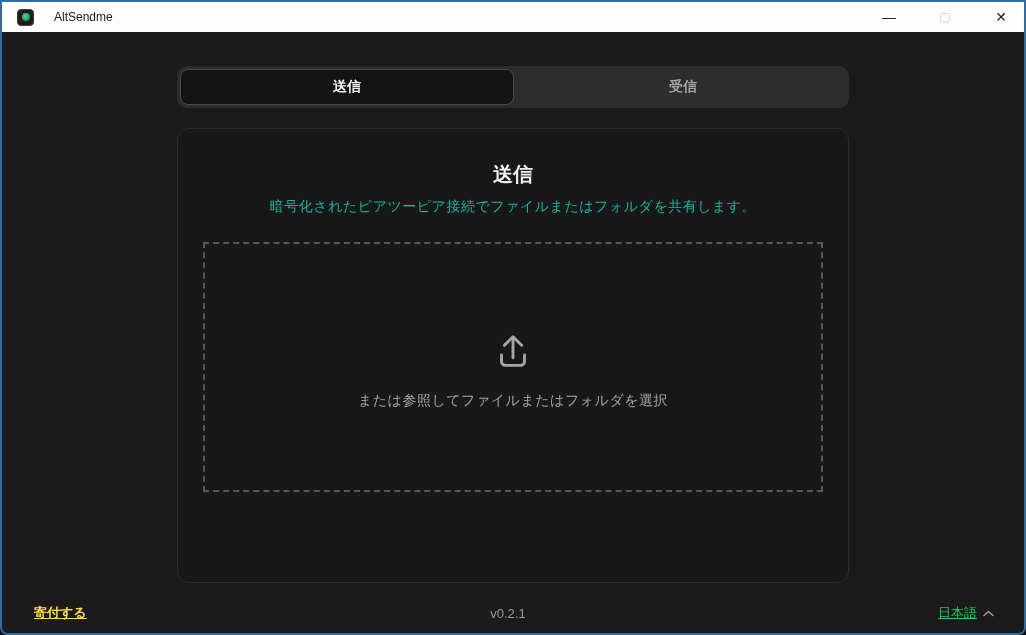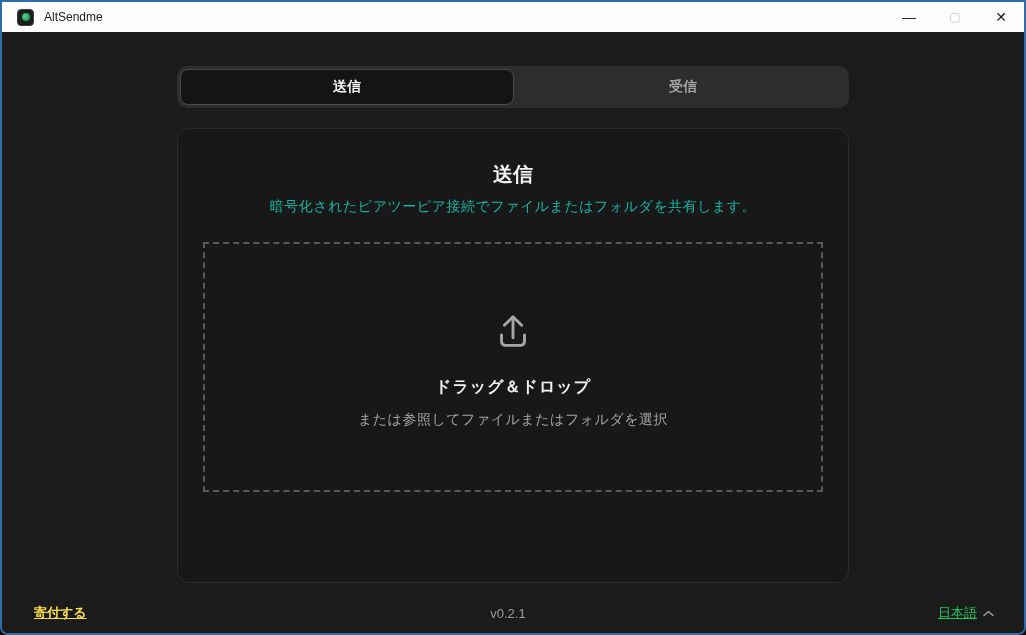--- a/index.html
+++ b/index.html
@@ -14,21 +14,21 @@
     border: 2px solid #2f6da8;
     border-radius: 0 0 8px 8px;
     display: flex; flex-direction: column;
     overflow: hidden;
     background: #1b1b1b;
   }
   
   .titlebar {
     height: 30px; flex: 0 0 30px;
     background: #fdfdfd;
-    display: flex; align-items: center;
+    display: flex; align-items: center; gap: 10px;
   }
   .app-icon {
     width: 17px; height: 17px;
     margin-left: 15px;
     border-radius: 4px;
     background: #1d1f1e;
     border: 1px solid #3a3d3b;
     display: flex; align-items: center; justify-content: center;
   }
   .app-icon-dot {
@@ -194,21 +194,20 @@
       <div class="card-subtitle">暗号化されたピアツーピア接続でファイルまたはフォルダを共有します。</div>
 
       <div class="dropzone">
         <span class="upload-icon">
           <svg width="46" height="46" viewBox="0 0 48 48" fill="none" stroke="currentColor" stroke-width="3" stroke-linecap="round" stroke-linejoin="round">
             <polyline points="15 17 24 8 33 17"></polyline>
             <line x1="24" y1="9" x2="24" y2="30"></line>
             <path d="M12 27 v7 a4 4 0 0 0 4 4 h16 a4 4 0 0 0 4 -4 v-7"></path>
           </svg>
         </span>
-        <div class="dropzone-title">ドラッグ＆ドロップ</div>
         <div class="dropzone-subtitle">または参照してファイルまたはフォルダを選択</div>
       </div>
 
     </div>
 
     <div class="footer">
       <a class="donate-link" href="#">寄付する</a>
       <span class="version">v0.2.1</span>
       <div class="language">
         <span class="language-label">日本語</span>

